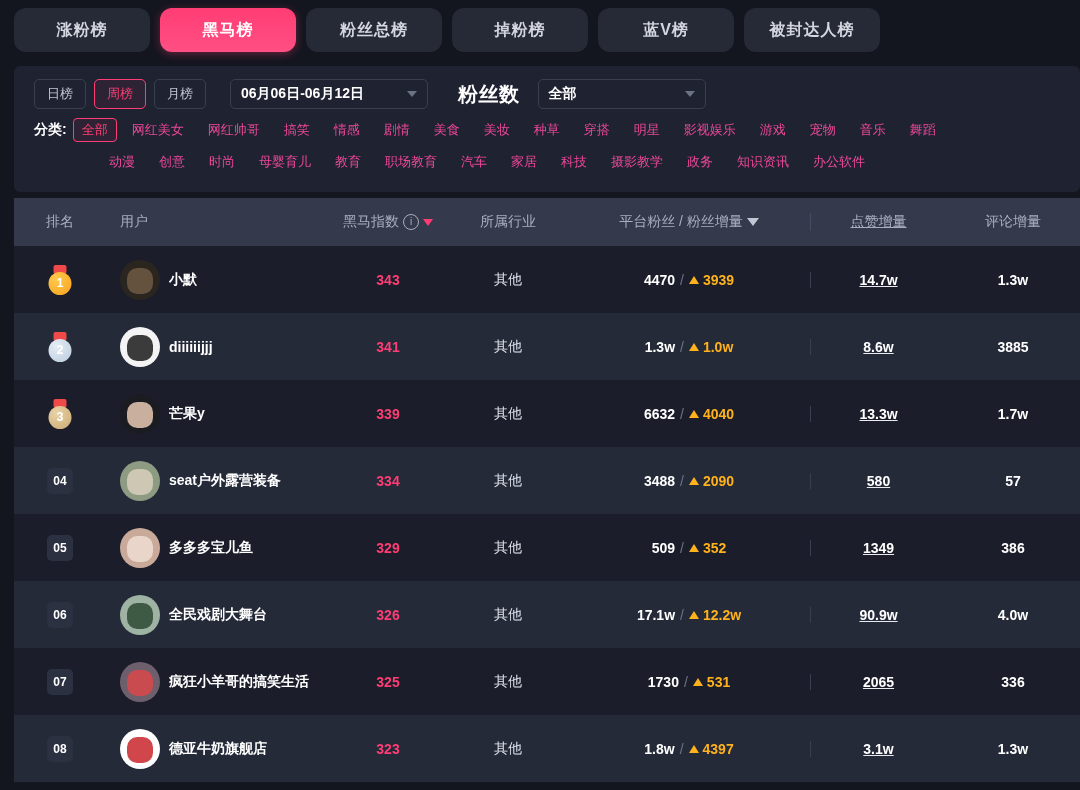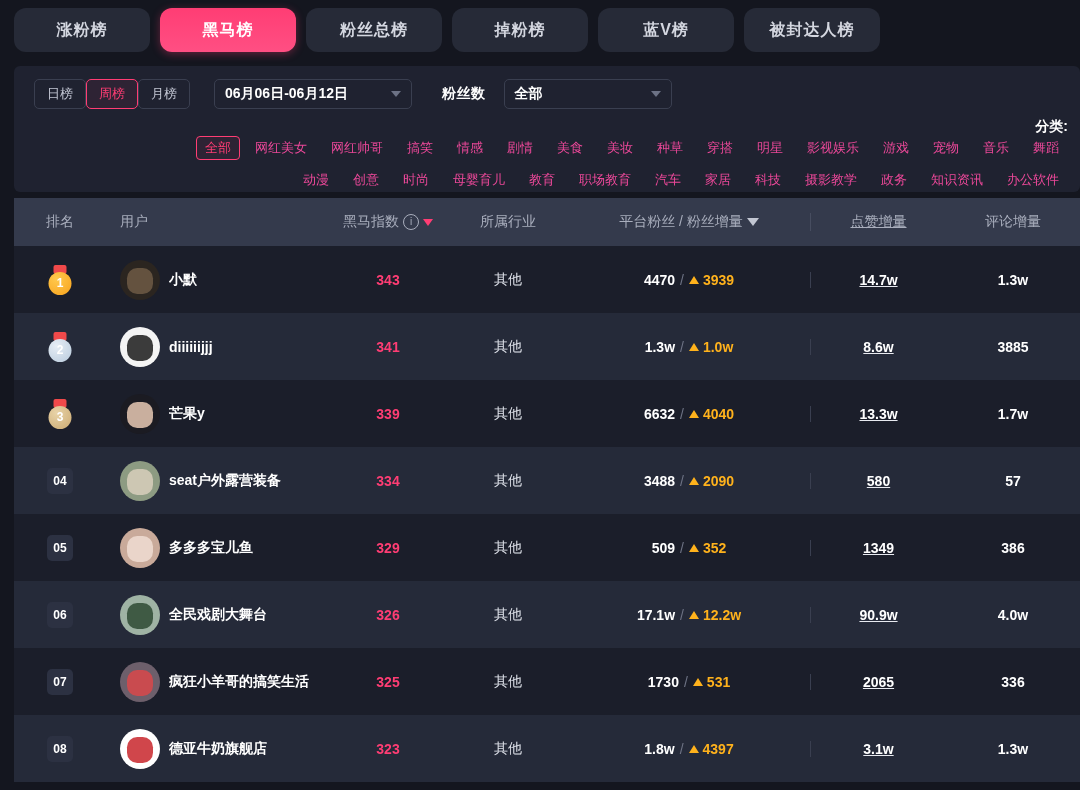--- a/index.html
+++ b/index.html
@@ -24,44 +24,44 @@
   .tab.active{
     background:linear-gradient(180deg,#ff3d74 0%,#ff4f83 100%);
     color:#ffffff;
     box-shadow:0 2px 8px rgba(255,61,116,.35);
   }
 
   
   .panel{position:absolute;left:14px;top:66px;width:1066px;height:126px;background:#1f2230;border-radius:6px;}
 
   .rowA{position:absolute;left:20px;top:13px;display:flex;align-items:center;gap:10px;}
-  .seg{display:flex;}
+  .seg{display:flex;gap:8px;}
   .segbtn{
     width:50px;height:28px;border:1px solid #3a3f50;border-radius:5px;
     display:flex;align-items:center;justify-content:center;
     font-size:13px;color:#c3c7d4;background:transparent;cursor:pointer;
   }
   .segbtn.active{border-color:#ff3d74;color:#ff3d74;background:rgba(255,61,116,.07);}
 
   .dateSel{
     margin-left:14px;width:198px;height:30px;border:1px solid #3a3f50;border-radius:5px;
     display:flex;align-items:center;justify-content:space-between;padding:0 10px;
     font-size:14px;font-weight:700;color:#ffffff;cursor:pointer;box-sizing:border-box;
   }
-  .fansLabel{margin-left:20px;font-size:14px;font-weight:700;color:#ffffff;letter-spacing:.5px;}
+  .fansLabel{margin-left:20px;font-size:20px;font-weight:700;color:#ffffff;letter-spacing:.5px;}
   .fansSel{
     margin-left:8px;width:168px;height:30px;border:1px solid #3a3f50;border-radius:5px;
     display:flex;align-items:center;justify-content:space-between;padding:0 10px;
     font-size:14px;font-weight:700;color:#ffffff;cursor:pointer;box-sizing:border-box;
   }
   .caret{width:0;height:0;border-left:5px solid transparent;border-right:5px solid transparent;border-top:6px solid #6c7285;}
 
   
   .catwrap{position:absolute;left:20px;top:52px;width:1040px;}
-  .catline{display:flex;align-items:flex-end;flex-wrap:nowrap;flex-direction:column;}
+  .catline{display:flex;align-items:center;flex-wrap:nowrap;}
   .catlabel{font-size:14px;font-weight:700;color:#ffffff;margin-right:6px;white-space:nowrap;}
   .chip{
     font-size:13px;color:#ec4899;padding:3px 9px;border-radius:4px;white-space:nowrap;
     cursor:pointer;margin-right:6px;
   }
   .chip.active{color:#ff3d74;border:1px solid #ff3d74;background:rgba(255,61,116,.07);padding:2px 8px;}
   .catline.two{margin-top:8px;padding-left:66px;}
 
   
   .table{position:absolute;left:14px;top:198px;width:1066px;}

